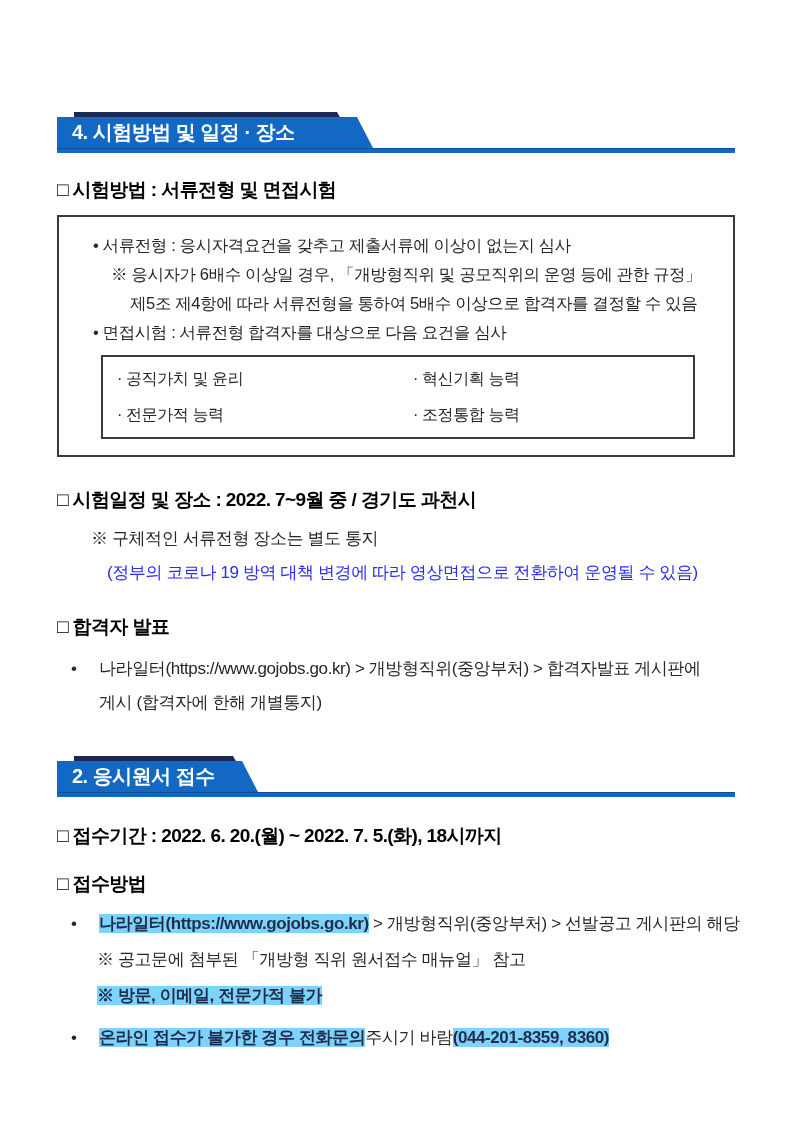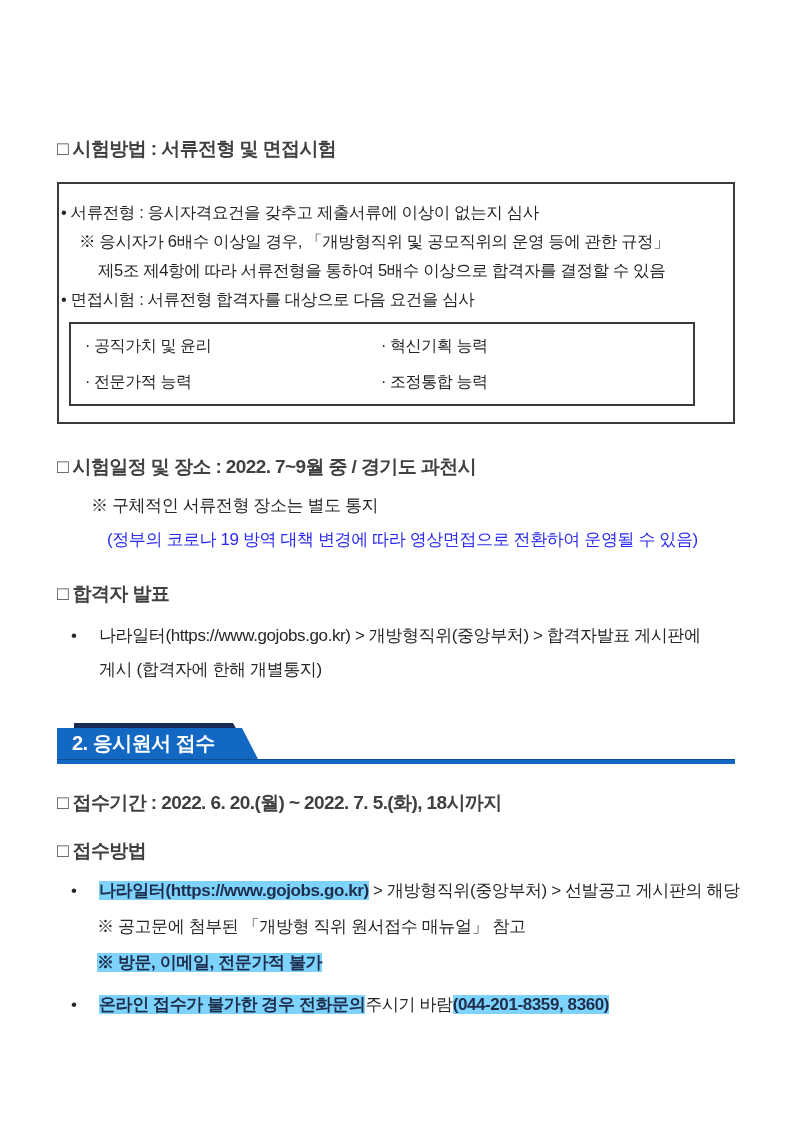--- a/index.html
+++ b/index.html
@@ -26,28 +26,28 @@
   .banner .underline {
     position:absolute; top:36px; left:0; width:678px; height:5px;
     background:#1268c3; box-shadow: inset 0 1px 0 #0d4f96;
   }
   .banner.b4 .ribbon { width:316px; }
   .banner.b4 .shadow { width:267px; }
   .banner.b5 .ribbon { width:201px; }
   .banner.b5 .shadow { width:163px; }
 
   
-  .h2 { font-size:19px; font-weight:bold; color:#404040; letter-spacing:-0.6px; white-space:nowrap; }
+  .h2 { font-size:19px; font-weight:bold; color:#000000; letter-spacing:-0.6px; white-space:nowrap; }
   .para { font-size:17px; line-height:26px; letter-spacing:-0.4px; white-space:nowrap; }
   .blue-note { color:#2a2af2; }
   .hl { background:#7dd3fc; font-weight:bold; color:#1f2d4d; }
 
   
   .rulebox {
-    margin-top:20px; border:2px solid #3a3a3a; padding:14px 18px 12px 2px;
+    margin-top:12px; border:2px solid #3a3a3a; padding:14px 18px 12px 34px;
     width:678px;
   }
   .rulebox .bline { font-size:16.5px; line-height:29px; letter-spacing:-0.4px; white-space:nowrap; }
   .rulebox .ind1 { padding-left:18px; }
   .rulebox .ind2 { padding-left:37px; }
   .innerbox {
     margin:8px 20px 4px 8px; border:2px solid #3a3a3a; padding:10px 0 10px 14px;
     display:grid; grid-template-columns:296px 1fr; row-gap:12px;
   }
   .innerbox .crit { font-size:16px; line-height:24px; letter-spacing:-0.4px; white-space:nowrap; }
@@ -62,20 +62,25 @@
   
   .bullet-line { display:flex; padding-left:14px; line-height:34px; }
   .bullet-line .bul { width:28px; flex:none; }
   .wrap-line { padding-left:42px; line-height:34px; }
 </style>
 </head>
 <body>
 
 <div class="content">
 
+  <div class="banner b4">
+    <div class="shadow"></div>
+    <div class="ribbon">4. 시험방법 및 일정 · 장소</div>
+    <div class="underline"></div>
+  </div>
 
   <div class="h2 mt24">□ 시험방법 : 서류전형 및 면접시험</div>
 
   <div class="rulebox">
     <div class="bline">• 서류전형 : 응시자격요건을 갖추고 제출서류에 이상이 없는지 심사</div>
     <div class="bline ind1">※ 응시자가 6배수 이상일 경우, 「개방형직위 및 공모직위의 운영 등에 관한 규정」</div>
     <div class="bline ind2">제5조 제4항에 따라 서류전형을 통하여 5배수 이상으로 합격자를 결정할 수 있음</div>
     <div class="bline">• 면접시험 : 서류전형 합격자를 대상으로 다음 요건을 심사</div>
 
     <div class="innerbox">

